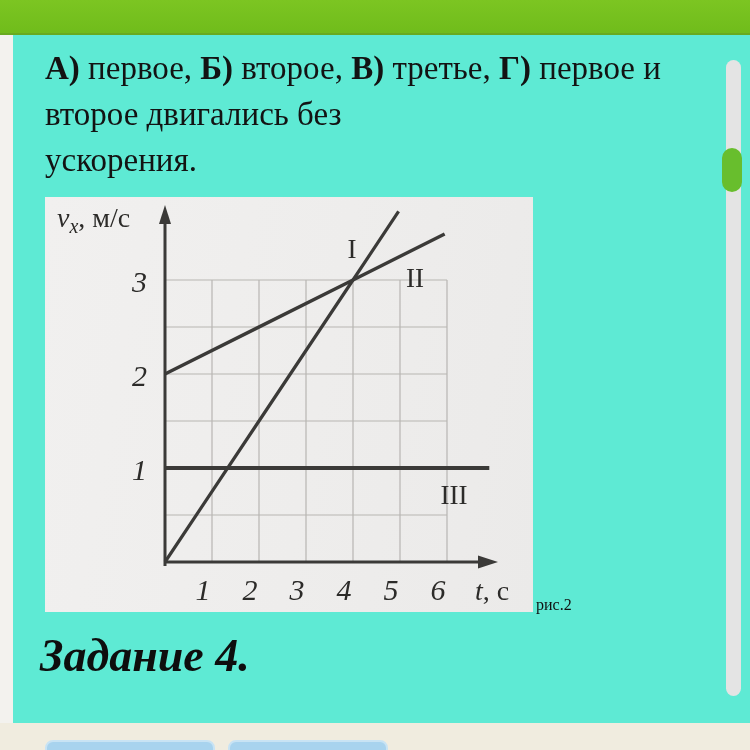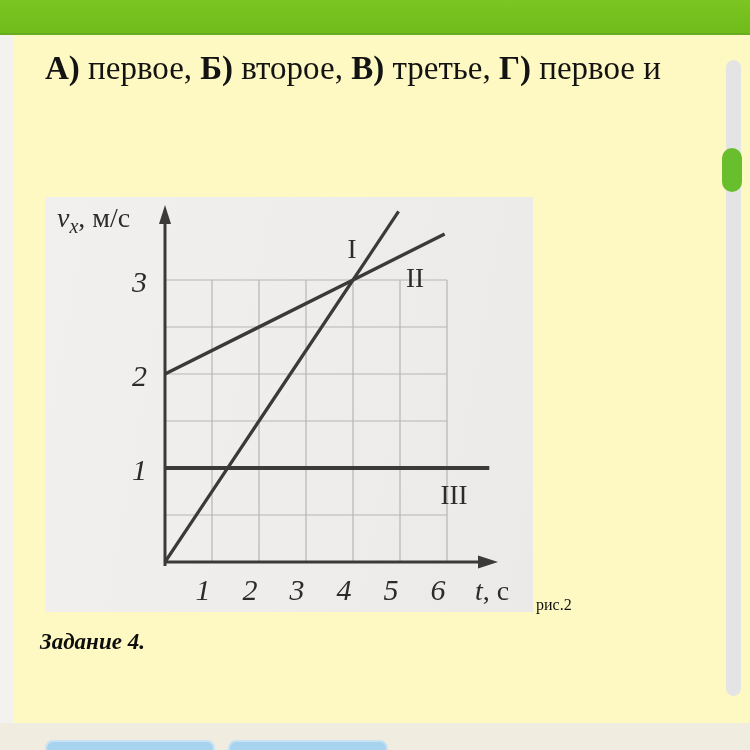--- a/index.html
+++ b/index.html
@@ -1,50 +1,52 @@
 <!DOCTYPE html>
 <html><head>
 <meta charset="utf-8">
 <style>
   *{margin:0;padding:0;box-sizing:border-box}
   html,body{width:750px;height:750px;background:#fff}
-  .screen{position:relative;width:750px;height:750px;overflow:hidden;background:#fef9c3;
+  .screen{position:relative;width:750px;height:750px;overflow:hidden;background:#5eead4;
           font-family:"Liberation Serif",serif;color:#141414}
   .top-bar{position:absolute;left:0;top:0;width:750px;height:35px;
            background:linear-gradient(#7cc522,#70bc1b);border-bottom:2px solid #68aa20}
   .left-gutter{position:absolute;left:0;top:35px;width:13px;height:688px;background:#f3f2ee}
   .q-line{position:absolute;left:45px;font-size:33px;line-height:38px;white-space:nowrap;color:#131313}
   .q-line .b{font-weight:bold}
   .q1{top:49px}.q2{top:95px}.q3{top:141px}
   .scan{position:absolute;left:45px;top:197px;width:488px;height:415px;
         background:linear-gradient(100deg,#f1f0ef 0%,#eeedec 55%,#ebeae9 100%)}
   .scan svg{position:absolute;left:0;top:0}
   .tick{font:italic 30px "Liberation Serif",serif;fill:#2c2b29}
   .roman{font:27px "Liberation Serif",serif;fill:#2c2b29;text-anchor:middle}
   .axis-lab{font:italic 28px "Liberation Serif",serif;fill:#2c2b29}
   .axis-lab .up{font-style:normal}
   .fig-caption{position:absolute;left:536px;top:596px;font-size:16px;color:#111}
-  .task-heading{position:absolute;left:40px;top:629px;font-size:23px;font-weight:bold;font-style:italic;color:#0e0e0e}
+  .task-heading{position:absolute;left:40px;top:629px;font-size:46px;font-weight:bold;font-style:italic;color:#0e0e0e}
   .task-text{position:absolute;left:40px;top:673px;font-size:33px;color:#191919;white-space:nowrap}
   .scroll-track{position:absolute;left:726px;top:60px;width:15px;height:636px;border-radius:8px;background:#e4e4e4}
   .scroll-thumb{position:absolute;left:722px;top:148px;width:20px;height:44px;border-radius:10px;background:#68be2d}
   .footer{position:absolute;left:0;top:723px;width:750px;height:27px;background:#f0ecdf}
   .footer-btn{position:absolute;top:17px;height:30px;border-radius:8px;background:#a8d3ee;border:2px solid #c8e3f4}
   .btn-1{left:45px;width:170px}
   .btn-2{left:228px;width:160px}
 </style>
 </head>
 <body>
 
 <div class="screen">
 
   <div class="top-bar"></div>
   <div class="left-gutter"></div>
 
   <div class="q-line q1"><span class="b">А)</span><span> первое, </span><span class="b">Б)</span><span> второе, </span><span class="b">В)</span><span> третье, </span><span class="b">Г)</span><span> первое и</span></div>
+  <div class="q-line q2">второе двигались без</div>
+  <div class="q-line q3">ускорения.</div>
 
   <figure class="scan">
     <svg id="chart-svg" width="488" height="415" viewBox="0 0 488 415">
         <line x1="167" y1="365" x2="167" y2="83" stroke="#b7b5b2" stroke-width="1.2"></line>
         <line x1="214" y1="365" x2="214" y2="83" stroke="#b7b5b2" stroke-width="1.2"></line>
         <line x1="261" y1="365" x2="261" y2="83" stroke="#b7b5b2" stroke-width="1.2"></line>
         <line x1="308" y1="365" x2="308" y2="83" stroke="#b7b5b2" stroke-width="1.2"></line>
         <line x1="355" y1="365" x2="355" y2="83" stroke="#b7b5b2" stroke-width="1.2"></line>
         <line x1="402" y1="365" x2="402" y2="83" stroke="#b7b5b2" stroke-width="1.2"></line>
         <line x1="120" y1="318" x2="402" y2="318" stroke="#b7b5b2" stroke-width="1.2"></line>

